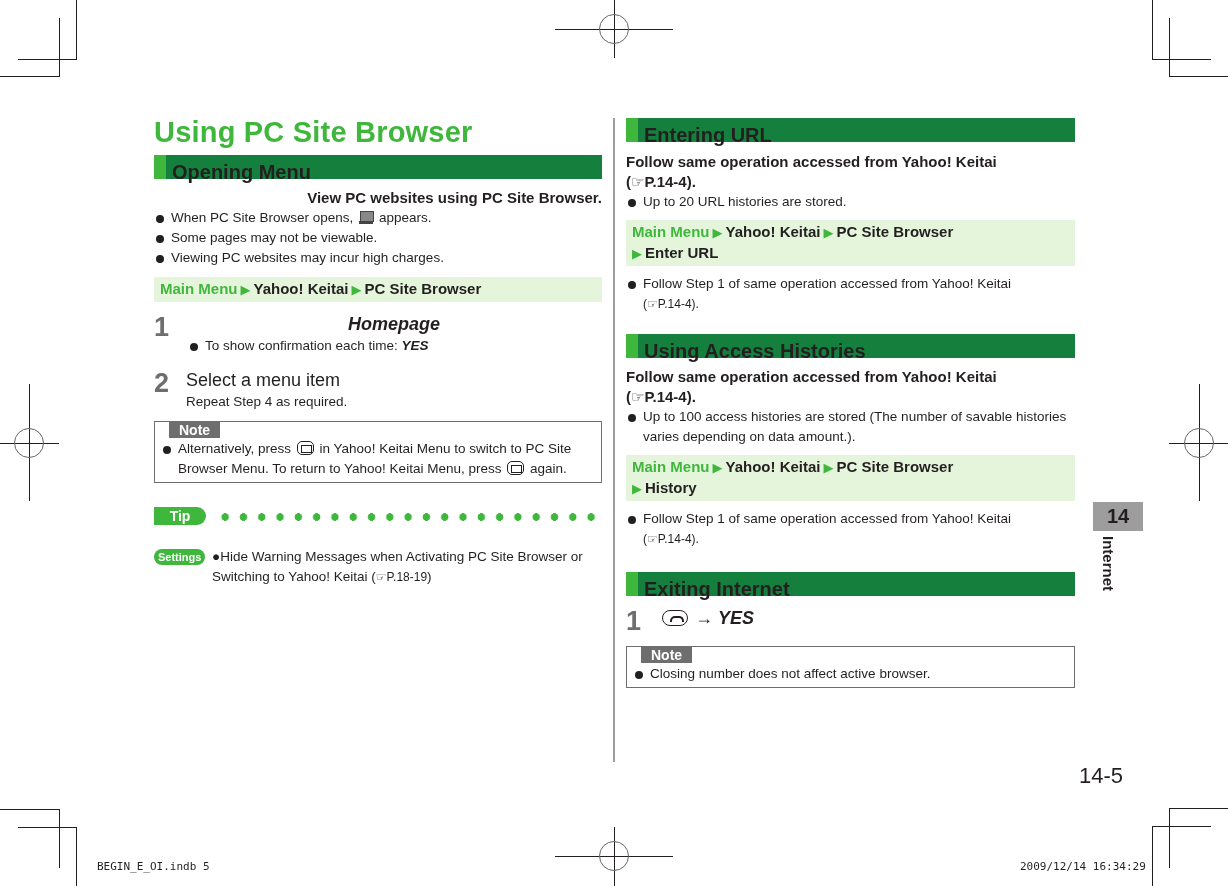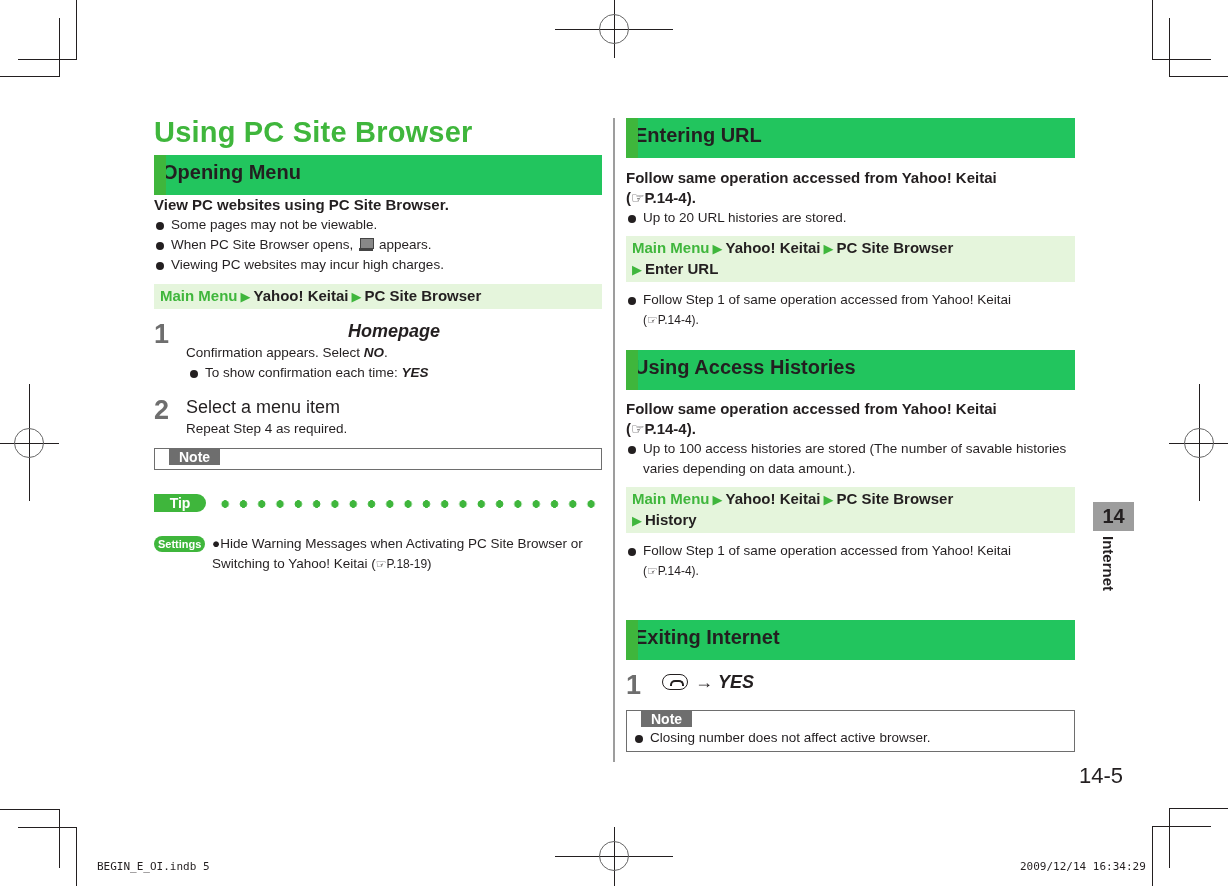--- a/index.html
+++ b/index.html
@@ -8,21 +8,21 @@
 
   .mark { position: absolute; background: #231f20; }
   .reg-circle { position: absolute; width: 30px; height: 30px; border: 1px solid #666; border-radius: 50%; }
 
   .col { position: absolute; }
   .col-left { left: 154px; top: 112px; width: 448px; }
   .col-right { left: 626px; top: 118px; width: 449px; }
 
   .page-title { font-size: 29px; font-weight: bold; color: #3fb63c; letter-spacing: 0.2px; height: 40px; line-height: 40px; }
 
-  .sec-head { position: relative; background: #22c55e; height: 40px; line-height: 35px; padding-left: 8px; font-size: 20px; font-weight: bold; color: #231f20; }
+  .sec-head { position: relative; background: #15803d; height: 24px; line-height: 35px; padding-left: 18px; font-size: 20px; font-weight: bold; color: #231f20; }
   .sec-head::before { content: ""; position: absolute; left: 0; top: 0; width: 12px; height: 100%; background: #3fb63c; }
 
   .lead { font-size: 15px; font-weight: bold; line-height: 20px; }
   .bullet { position: relative; padding-left: 17px; font-size: 13.5px; line-height: 20px; }
   .bullet::before { content: ""; position: absolute; left: 2px; top: 7px; width: 8px; height: 8px; border-radius: 50%; background: #231f20; }
 
   .crumb { background: #e5f5dc; font-size: 15px; font-weight: bold; line-height: 20px; padding: 2px 6px; color: #231f20; }
   .crumb .mm { color: #3fb63c; }
   .crumb .arr { color: #3fb63c; font-size: 13px; margin: 0 3px; }
 
@@ -49,21 +49,21 @@
 
   .tip-row { position: relative; height: 20px; }
   .tip-label { position: absolute; left: 0; top: 0; width: 52px; height: 18px; background: #3fb63c; color: #fff; font-weight: bold; font-size: 14px; line-height: 18px; text-align: center; border-radius: 0 9px 9px 0; }
   .tip-dots { position: absolute; left: 62px; top: 6px; right: 0; height: 8px;
     background-image: radial-gradient(circle, #3fb63c 3.6px, transparent 4px); background-size: 18.3px 8px; background-repeat: repeat-x; }
   .settings-row { position: relative; padding-left: 58px; margin-top: 20px; font-size: 13.5px; line-height: 20px; }
   .settings-label { position: absolute; left: 0; top: 2px; background: #3fb63c; color: #fff; font-size: 11px; font-weight: bold; padding: 0 4px; border-radius: 8px; line-height: 16px; }
 
   .divider { position: absolute; left: 613px; top: 118px; width: 2px; height: 644px; background: #9d9d9d; }
 
-  .chapter-tab { position: absolute; left: 1093px; top: 502px; width: 41px; height: 29px; background: #9d9d9d; color: #231f20; font-weight: bold; font-size: 20px; text-align: center; line-height: 29px; }
+  .chapter-tab { position: absolute; left: 1093px; top: 502px; width: 50px; height: 29px; background: #9d9d9d; color: #231f20; font-weight: bold; font-size: 20px; text-align: center; line-height: 29px; }
   .chapter-name { position: absolute; left: 1100px; top: 536px; writing-mode: vertical-rl; font-weight: bold; font-size: 15px; color: #231f20; }
   .page-num { position: absolute; left: 1079px; top: 763px; font-size: 22px; color: #231f20; }
 
   .slug { position: absolute; top: 860px; font-family: "DejaVu Sans Mono", monospace; font-size: 11px; color: #231f20; text-align: center; }
 </style>
 </head>
 <body>
 
 <div>
   <div class="mark" style="left:76px;top:0;width:1px;height:59px;"></div>
@@ -111,54 +111,57 @@
   <div class="reg-circle" style="left:1184px;top:428px;"></div>
 </div>
 
 <div class="divider"></div>
 
 <div class="col col-left">
   <h1 class="page-title">Using PC Site Browser</h1>
 
   <div class="sec-head" style="margin-top:3px;">Opening Menu</div>
 
-  <div class="lead" style="margin-top:0;">View PC websites using PC Site Browser.</div>
-  <div class="bullet">Some pages may not be viewable.</div>
+  <div class="lead" style="margin-top:9px;text-align:right;">View PC websites using PC Site Browser.</div>
   <div class="bullet">
     <span>When PC Site Browser opens,</span>
     <span class="pc-icon"></span>
     <span>appears.</span>
   </div>
+  <div class="bullet">Some pages may not be viewable.</div>
   <div class="bullet">Viewing PC websites may incur high charges.</div>
 
   <div class="crumb" style="margin-top:9px;">
     <span class="mm">Main Menu</span><span class="arr">▶</span><span>Yahoo! Keitai</span><span class="arr">▶</span><span>PC Site Browser</span>
   </div>
 
   <div class="step" style="margin-top:10px;">
     <div class="step-num">1</div>
     <div class="step-title bi">Homepage</div>
-    <div class="step-text">
-      <span>Confirmation appears. Select</span>
-      <span class="bi-inline">NO</span><span>.</span>
-    </div>
     <div class="bullet" style="margin-left:2px;">
       <span>To show confirmation each time:</span>
       <span class="bi-inline">YES</span>
     </div>
   </div>
 
   <div class="step" style="margin-top:12px;">
     <div class="step-num">2</div>
     <div class="step-title">Select a menu item</div>
     <div class="step-text">Repeat Step 4 as required.</div>
   </div>
 
   <div class="note" style="margin-top:9px;">
     <div class="note-label">Note</div>
+    <div class="bullet">
+      <span>Alternatively, press</span>
+      <span class="key mail"></span>
+      <span>in Yahoo! Keitai Menu to switch to PC Site Browser Menu. To return to Yahoo! Keitai Menu, press</span>
+      <span class="key mail"></span>
+      <span>again.</span>
+    </div>
   </div>
 
   <div class="tip-row" style="margin-top:24px;">
     <div class="tip-label">Tip</div>
     <div class="tip-dots"></div>
   </div>
   <div class="settings-row">
     <span class="settings-label">Settings</span>
     <span>●Hide Warning Messages when Activating PC Site Browser or Switching to Yahoo! Keitai (</span><span class="ref">☞P.18-19</span><span>)</span>
   </div>
@@ -182,21 +185,21 @@
   <div class="lead">(☞P.14-4).</div>
   <div class="bullet">Up to 100 access histories are stored (The number of savable histories varies depending on data amount.).</div>
   <div class="crumb" style="margin-top:8px;">
     <span class="mm">Main Menu</span><span class="arr">▶</span><span>Yahoo! Keitai</span><span class="arr">▶</span><span>PC Site Browser</span><br><span class="arr" style="margin-left:0;">▶</span><span>History</span>
   </div>
   <div class="bullet" style="margin-top:8px;">
     <span>Follow Step 1 of same operation accessed from Yahoo! Keitai</span><br>
     <span class="ref">(☞P.14-4).</span>
   </div>
 
-  <div class="sec-head" style="margin-top:39px;">Exiting Internet</div>
+  <div class="sec-head" style="margin-top:23px;">Exiting Internet</div>
   <div class="step" style="margin-top:10px;height:36px;">
     <div class="step-num">1</div>
     <div class="step-title" style="padding-left:2px;">
       <span class="key end"></span>
       <span>→</span>
       <span class="bi-inline">YES</span>
     </div>
   </div>
   <div class="note" style="margin-top:4px;">
     <div class="note-label">Note</div>

